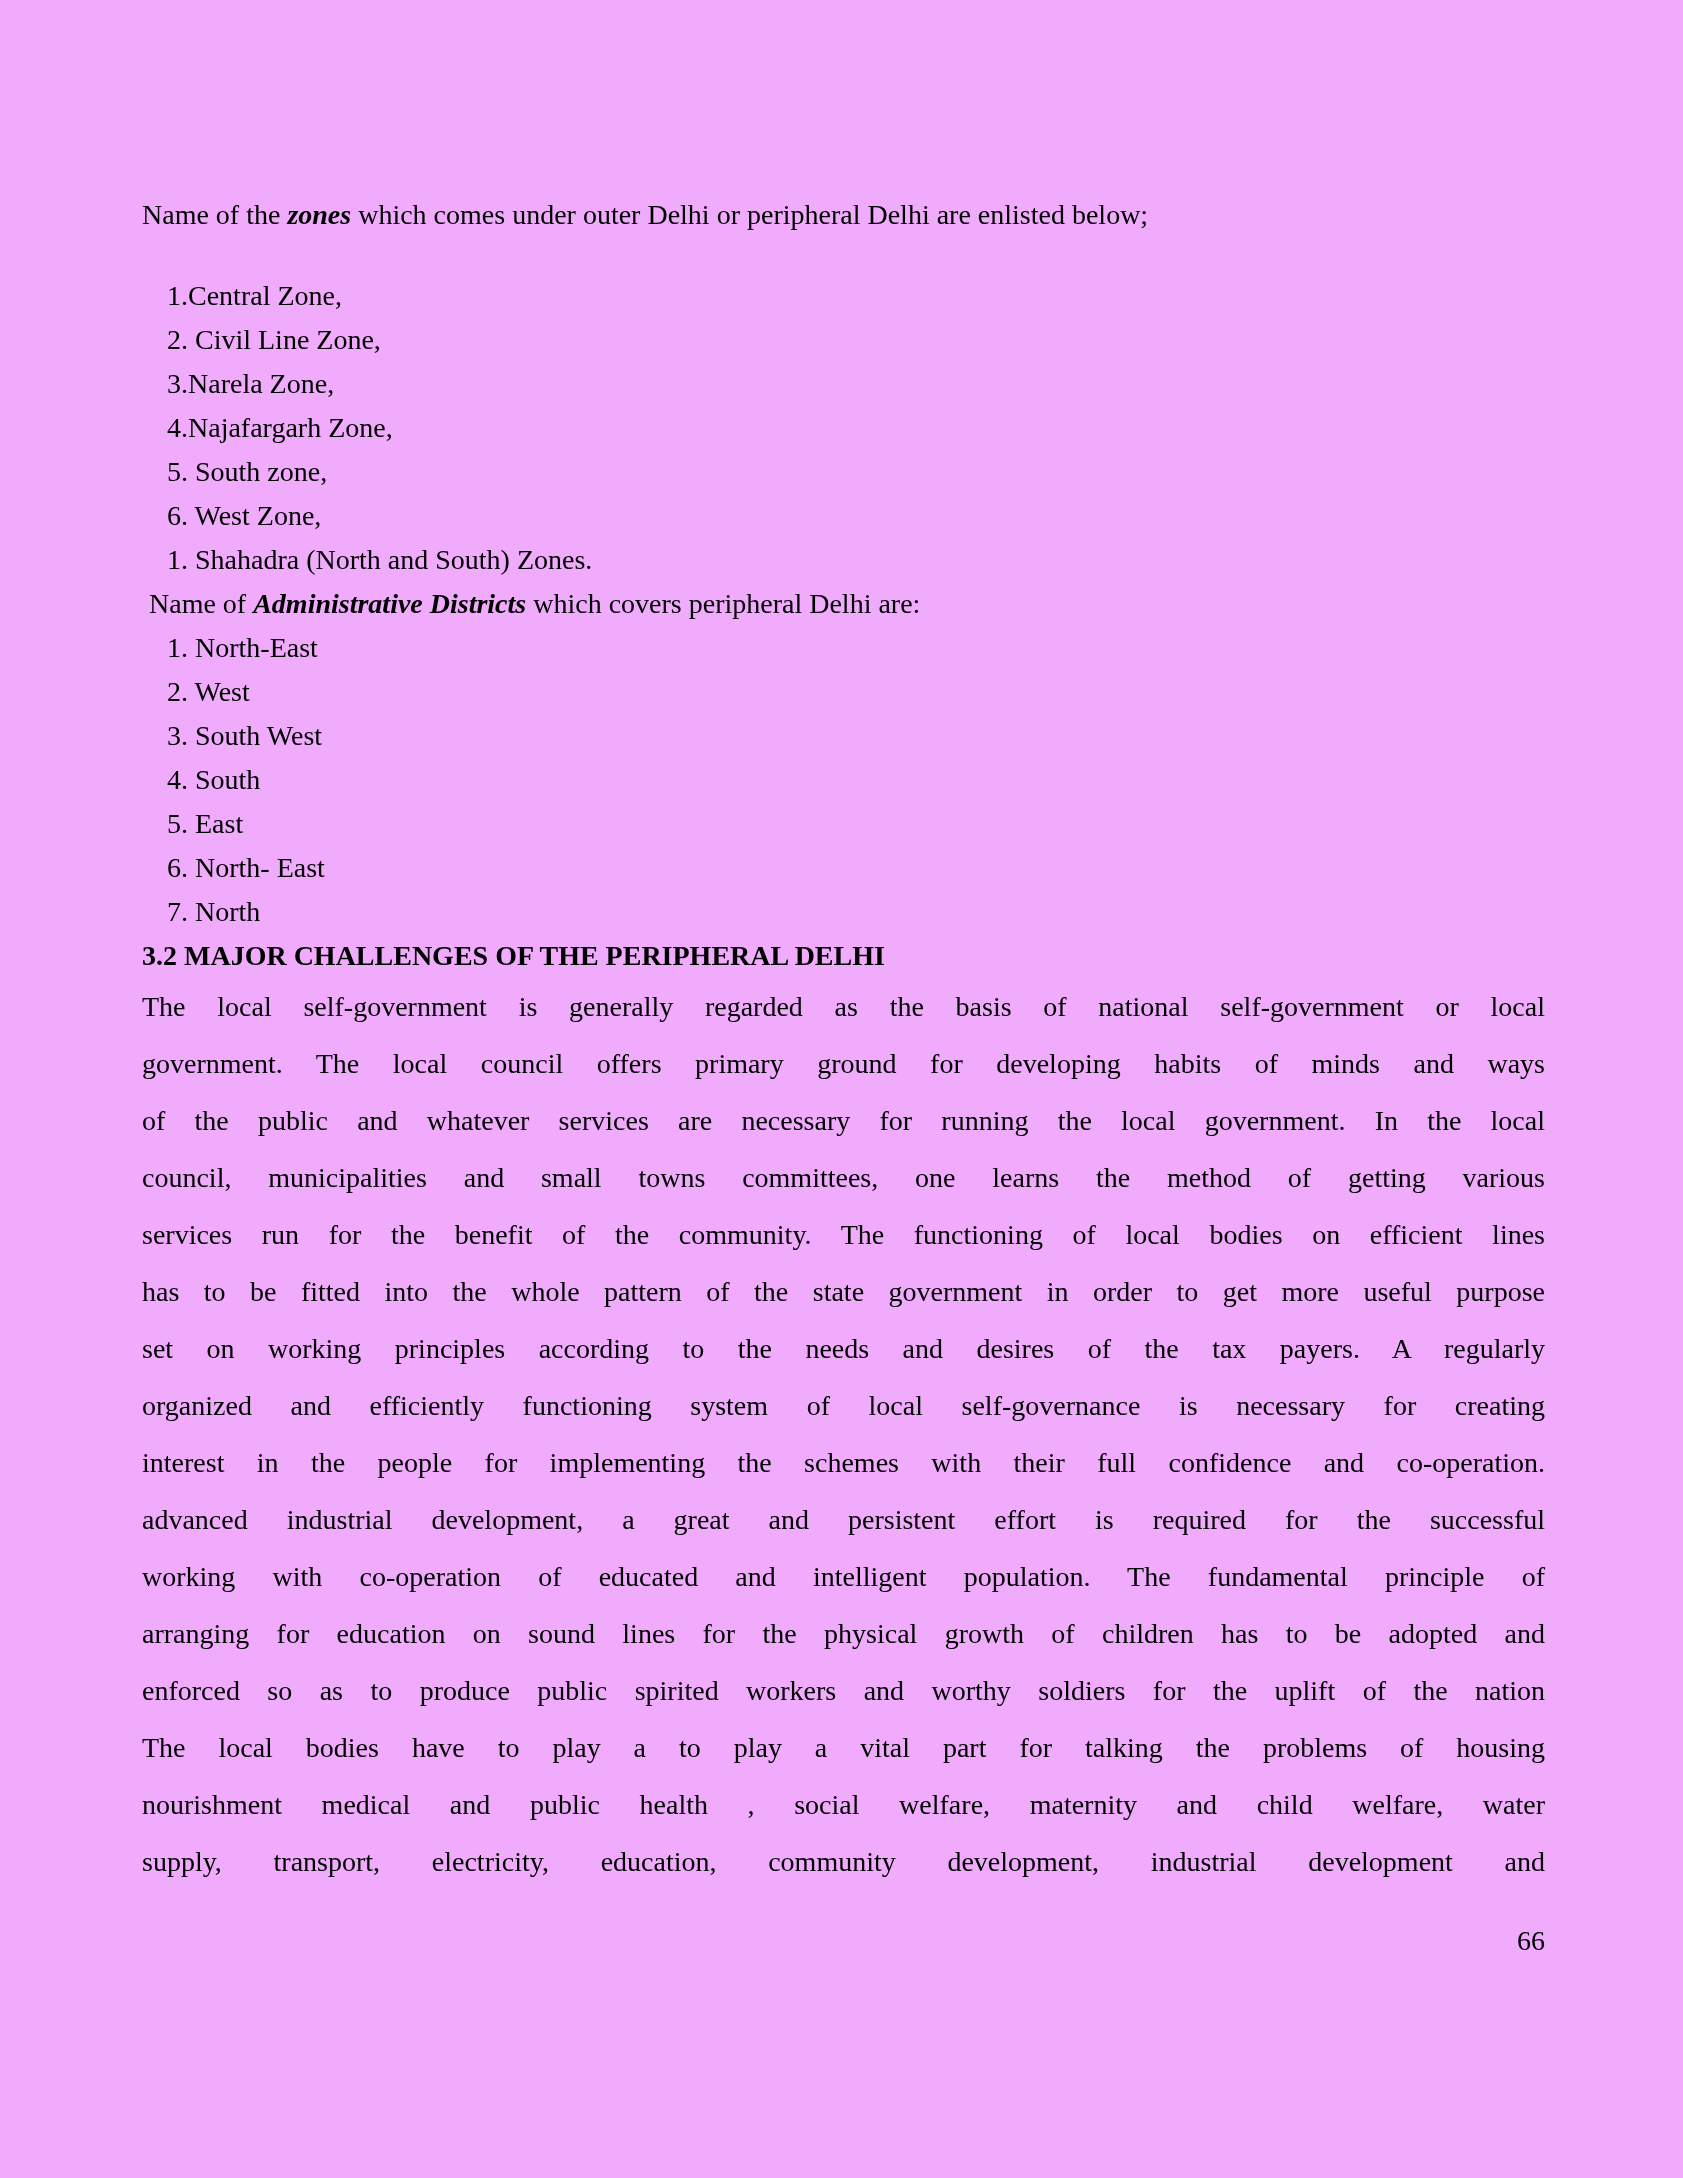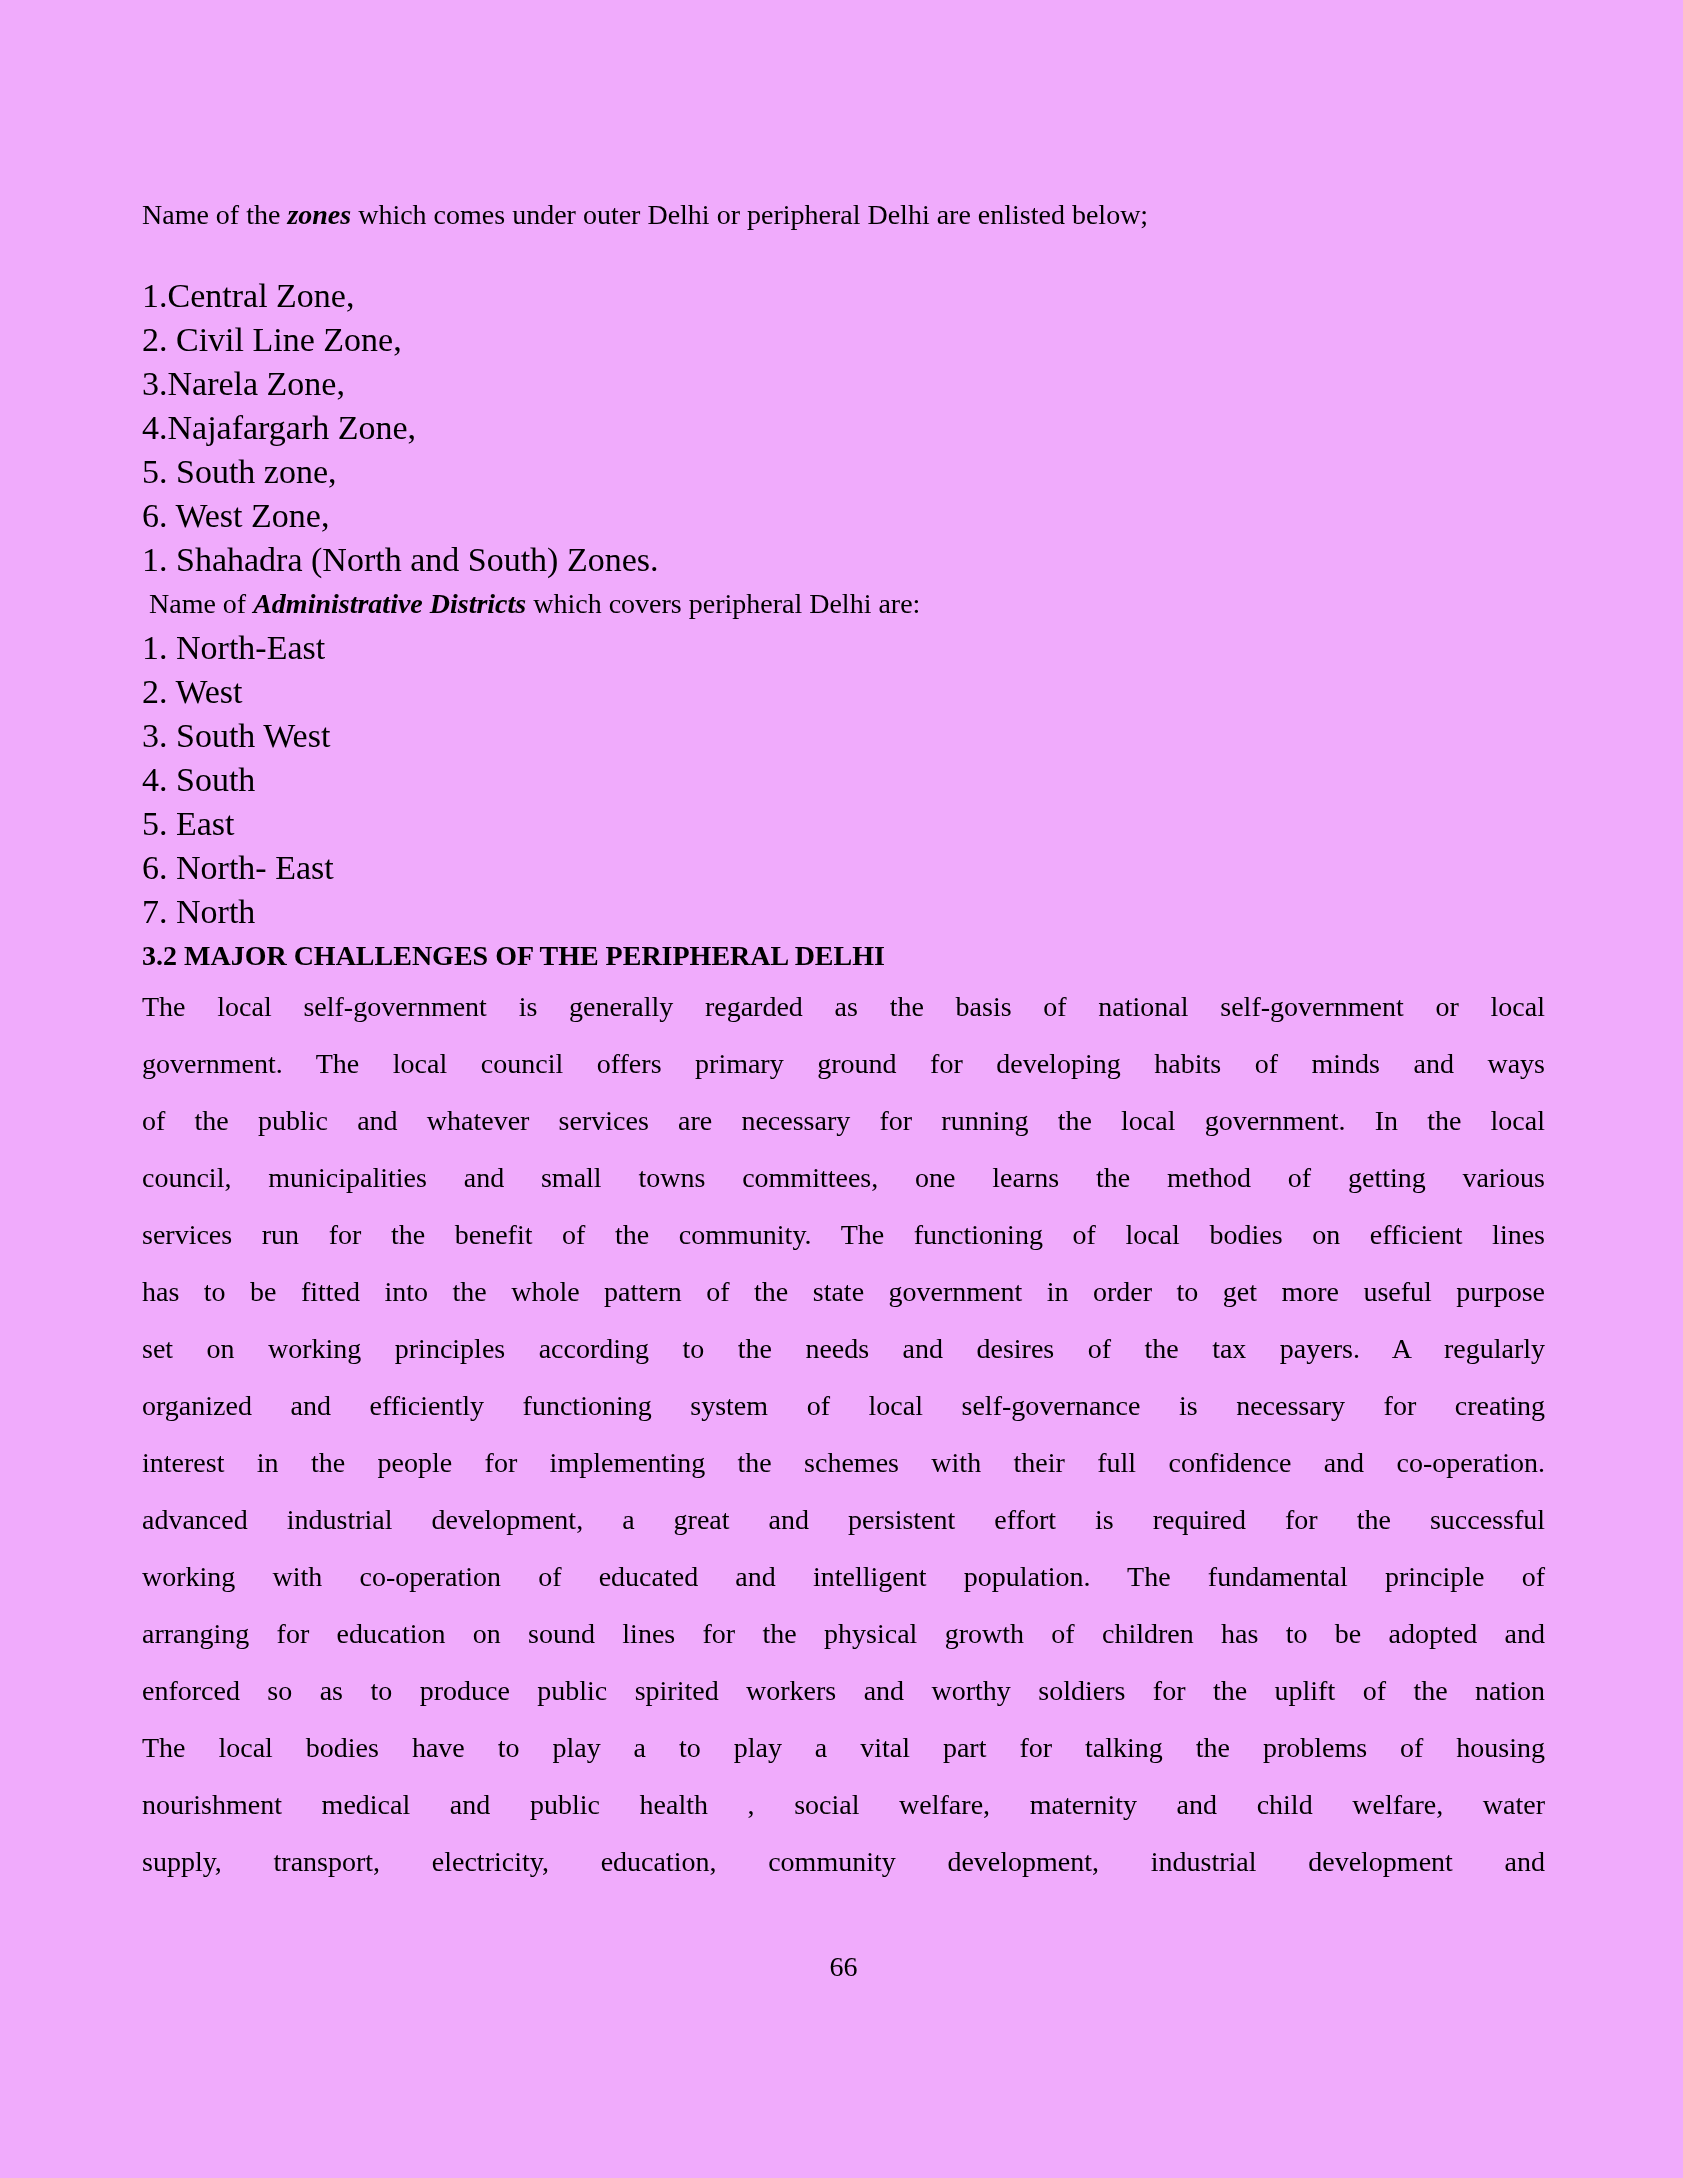--- a/index.html
+++ b/index.html
@@ -34,44 +34,45 @@
     margin: 0;
   }
   .intro-line .seg-bold-italic {
     font-weight: bold;
     font-style: italic;
   }
   .plain-list {
     margin: 0;
   }
   .plain-list .list-line {
-    font-size: 34px;
+    font-size: 28px;
     line-height: 44px;
+    margin-left: 25px;
   }
   .section-heading {
     margin: 0;
     font-size: 28px;
     font-weight: bold;
     line-height: 44px;
   }
   .body-paragraph {
     margin: 0;
   }
   .body-paragraph .para-line {
     font-size: 28px;
     line-height: 57px;
     text-align: justify;
     text-align-last: justify;
     -moz-text-align-last: justify;
   }
   .page-number {
-    margin-top: 55px;
+    margin-top: 29px;
     font-size: 28px;
     line-height: 44px;
-    text-align: center;
+    text-align: right;
   }
 </style>
 </head>
 <body>
 
 <div class="page">
   <div class="content">
 
     <p class="intro-line intro-zones"><span>Name of the </span><span class="seg-bold-italic">zones</span><span> which comes under outer Delhi or peripheral Delhi are enlisted below;</span></p>
 

